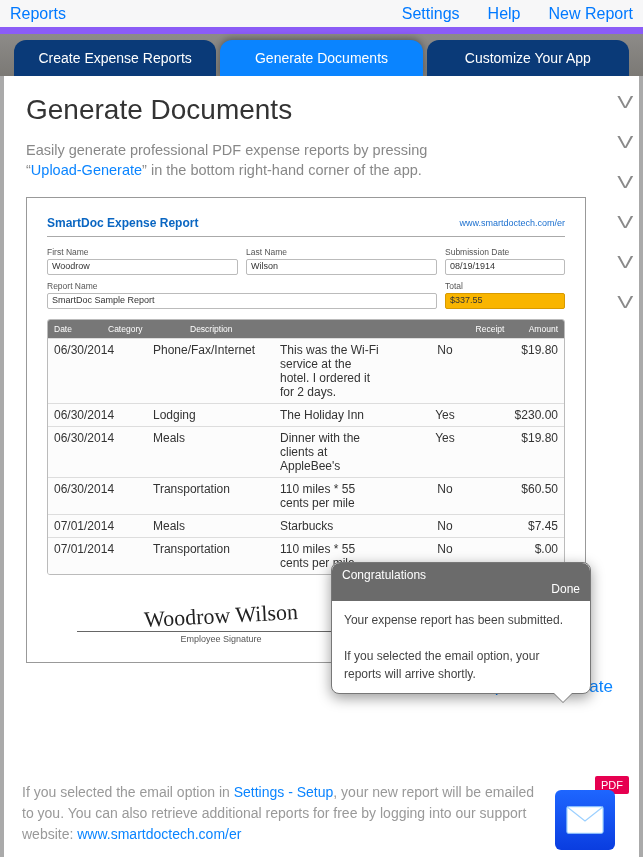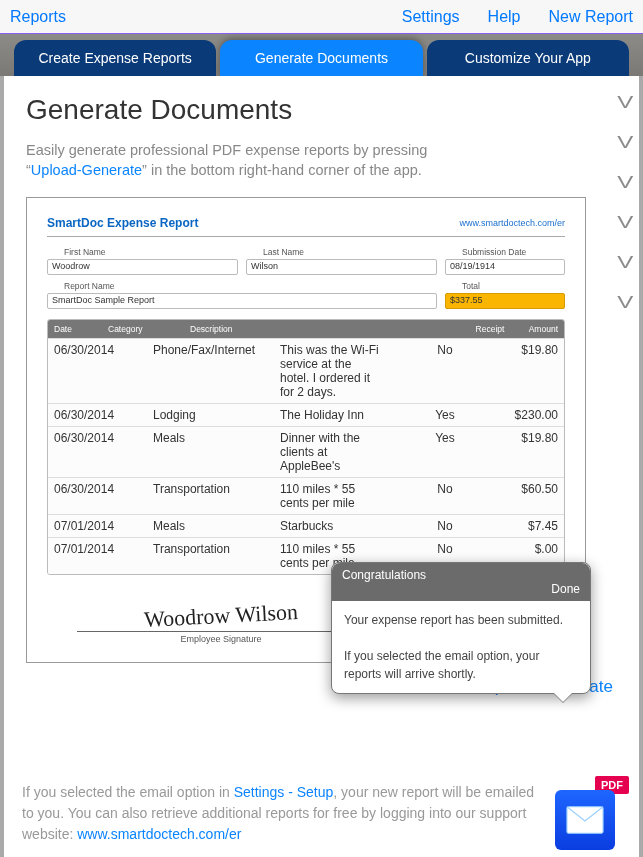--- a/index.html
+++ b/index.html
@@ -1,19 +1,19 @@
 <!DOCTYPE html>
 <html><head>
 <meta charset="utf-8">
 <style>
 * { box-sizing: border-box; margin: 0; padding: 0; }
 body { width: 643px; height: 857px; font-family: "Helvetica Neue", Arial, sans-serif; background: #aaa; overflow: hidden; position: relative; }
 
 
-.navbar { background: #f7f7f8; border-bottom: 1px solid #8b5cf6; height: 34px; display: flex; align-items: center; padding: 0 10px; font-size: 16px; }
+.navbar { background: #f7f7f8; border-bottom: 7px solid #8b5cf6; height: 34px; display: flex; align-items: center; padding: 0 10px; font-size: 16px; }
 .navbar .left { color: #0079ff; }
 .navbar .right { margin-left: auto; display: flex; gap: 28px; }
 .navbar .right span { color: #0079ff; cursor: pointer; }
 
 
 .tabwrap { background: linear-gradient(#8d8b88,#7b7975); height: 42px; position: relative; padding-top: 6px; }
 .tabs { display: flex; gap: 4px; padding: 0 14px; }
 .tab { flex:1; height:36px; border-top-left-radius:12px; border-top-right-radius:12px; display:flex; align-items:center; justify-content:center; font-size:14px; color:#fff; cursor:pointer; }
 .tab.dark { background: linear-gradient(#0a3a78,#0a3a78); }
 .tab.active { background: #0a84ff; box-shadow: 0 -2px 6px rgba(0,0,0,.3); font-weight:500;}
@@ -30,21 +30,21 @@
 
 
 .report { border:1px solid #999; margin-top:16px; width: 560px; height: 466px; padding: 18px 20px; position:relative; font-size:10px; color:#333; }
 .report .rtitle { color:#0a66c2; font-weight:bold; font-size:12px; }
 .report .rurl { position:absolute; right:20px; top:20px; color:#1a6fcf; font-size:9px; }
 .report hr.thin { border:none; border-top:1px solid #aaa; margin:6px 0 10px 0; }
 
 .fields { display:flex; gap:8px; }
 .fld { flex:1; }
 .fld.small { flex: 0 0 120px; }
-.fld label { font-size:8.5px; color:#555; display:block; margin-bottom:2px;margin-left:17px; }
+.fld label { font-size:8.5px; color:#555; display:block; margin-bottom:2px; }
 .fld .box { border:1px solid #bbb; height:16px; font-size:9px; padding:1px 4px; background:#fff; border-radius:2px; }
 .row2 { display:flex; gap:8px; margin-top:6px; }
 .row2 .rname { flex:1; }
 .row2 .total { flex: 0 0 120px; }
 .row2 .total .box { background:#f9b500; border-color:#d89a00; }
 
 
 .tbl { margin-top:10px; border:1px solid #bbb; border-radius:3px; overflow:hidden; }
 .tbl .th { background:#777; color:#fff; display:flex; font-size:8.5px; padding:4px 6px; }
 .tbl .tr { display:flex; border-top:1px solid #ddd; padding:4px 6px; font-size:12px; background:#fcfcfc;gap:45px;}
@@ -69,21 +69,21 @@
 .uglink { text-align:right; color:#0a84ff; font-size:17px; margin-top:14px; margin-right:4px; cursor:pointer; }
 
 
 .footer { padding: 14px 18px; background:#fff; margin:0 4px; display:flex; gap:12px; align-items:flex-start; }
 .footer p { font-size:14px; color:#999; line-height:1.5; flex:1; }
 .footer .link { color:#0a84ff; }
 
 
 .pdficon { width:66px; height:66px; position:relative; margin-top:2px;}
 .pdficon .sq { width:60px;height:60px;background:linear-gradient(#1e66ff,#0a3de0);border-radius:6px;display:flex;align-items:center;justify-content:center;position:absolute;bottom:0;left:0;}
-.pdficon .badge { position:absolute; right:-8px; top:-8px; background:#e60050; color:#fff; font-size:11px; padding:3px 6px; border-radius:2px; font-weight:bold;}
+.pdficon .badge { position:absolute; right:-8px; top:-8px; background:#e60050; color:#fff; font-size:11px; padding:3px 6px; border-radius:2px; font-weight:normal;}
 .pdficon svg { width:38px;height:30px; }
 </style>
 </head>
 <body>
 
 <div class="navbar">
   <span class="left">Reports</span>
   <span class="right">
     <span>Settings</span>
     <span>Help</span>

